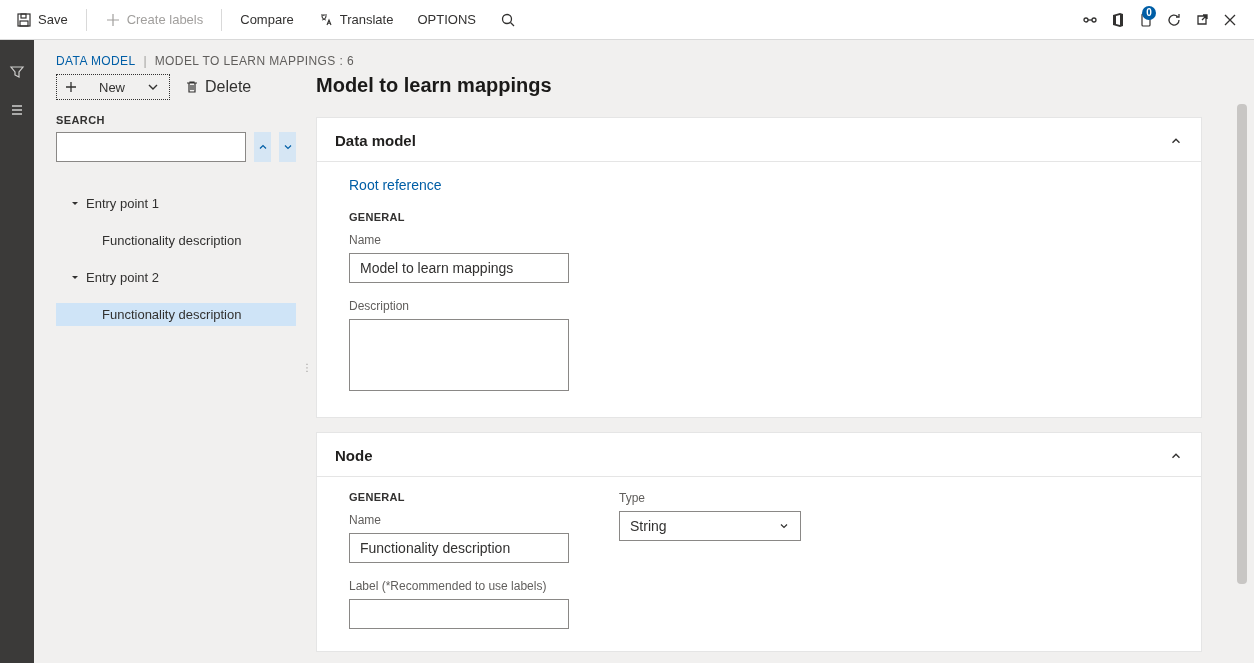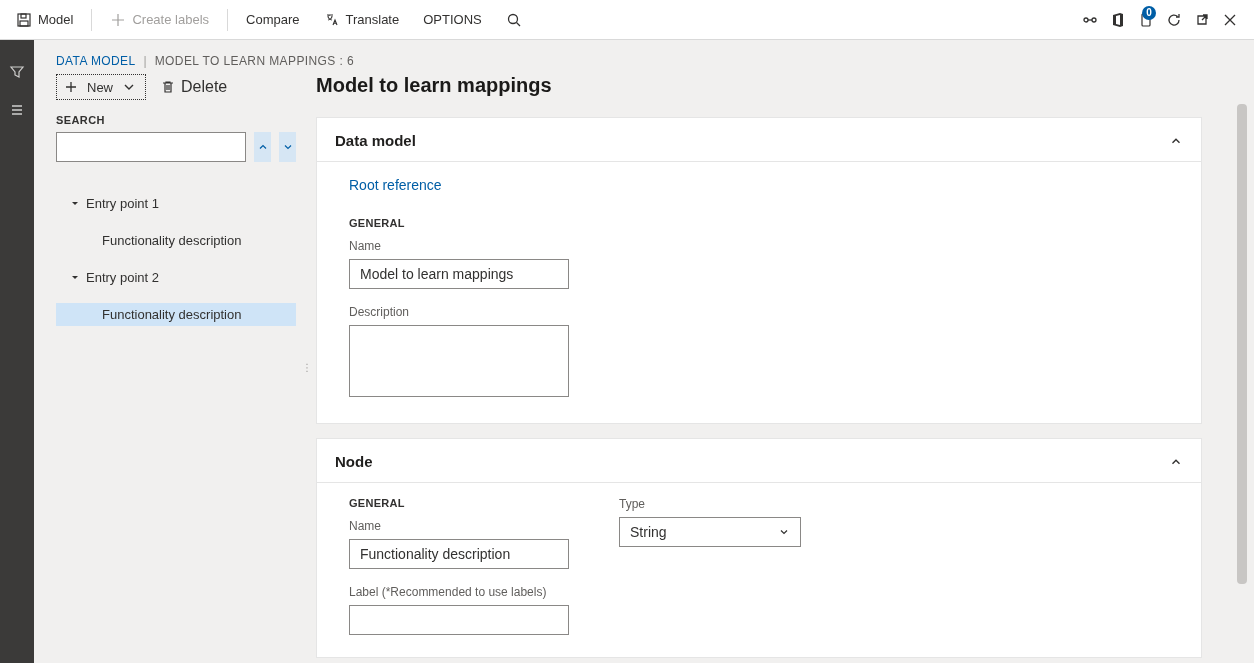--- a/index.html
+++ b/index.html
@@ -132,21 +132,21 @@
     .lp-actions {
       display:flex;
       gap:12px;
       margin-bottom:14px;
     }
     .new-btn {
       border:1px dotted #323130;
       padding:4px 8px 4px 6px;
       display:inline-flex;
       align-items:center;
-      gap:8px;
+      gap:20px;
       font-size:13px;
       color:#323130;
       cursor:pointer;
     }
     .delete-btn {
       display:inline-flex;
       align-items:center;
       gap:5px;
       font-size:16px;
       cursor:pointer;
@@ -226,21 +226,21 @@
       color:#201f1e;
       cursor:pointer;
     }
     .chev { width:14px; height:14px;}
     .panel-body {
       padding:14px 32px 22px 32px;
     }
     .root-ref {
       color:#005ea6;
       font-size:14px;
-      margin-bottom:24px;
+      margin-bottom:18px;
       cursor:pointer;
       display:inline-block;
     }
     .section-label {
       font-size:11px;
       font-weight:600;
       letter-spacing:0.3px;
       color:#323130;
       margin-bottom:10px;
     }
@@ -274,21 +274,21 @@
 
 <div class="toolbar">
   <div class="tb-btn">
     <span class="tb-icon">
       <svg viewBox="0 0 16 16" stroke="#323130" fill="none" stroke-width="1.2">
         <rect x="2" y="2" width="12" height="12"></rect>
         <rect x="5" y="2" width="5" height="4"></rect>
         <rect x="4" y="9" width="8" height="5"></rect>
       </svg>
     </span>
-    <span>Model</span>
+    <span>Save</span>
   </div>
   <div class="tb-sep"></div>
   <div class="tb-btn disabled">
     <span class="tb-icon">
       <svg viewBox="0 0 16 16" stroke="#a19f9d" stroke-width="1.2">
         <path d="M8 2v12M2 8h12"></path>
       </svg>
     </span>
     <span>Create labels</span>
   </div>

